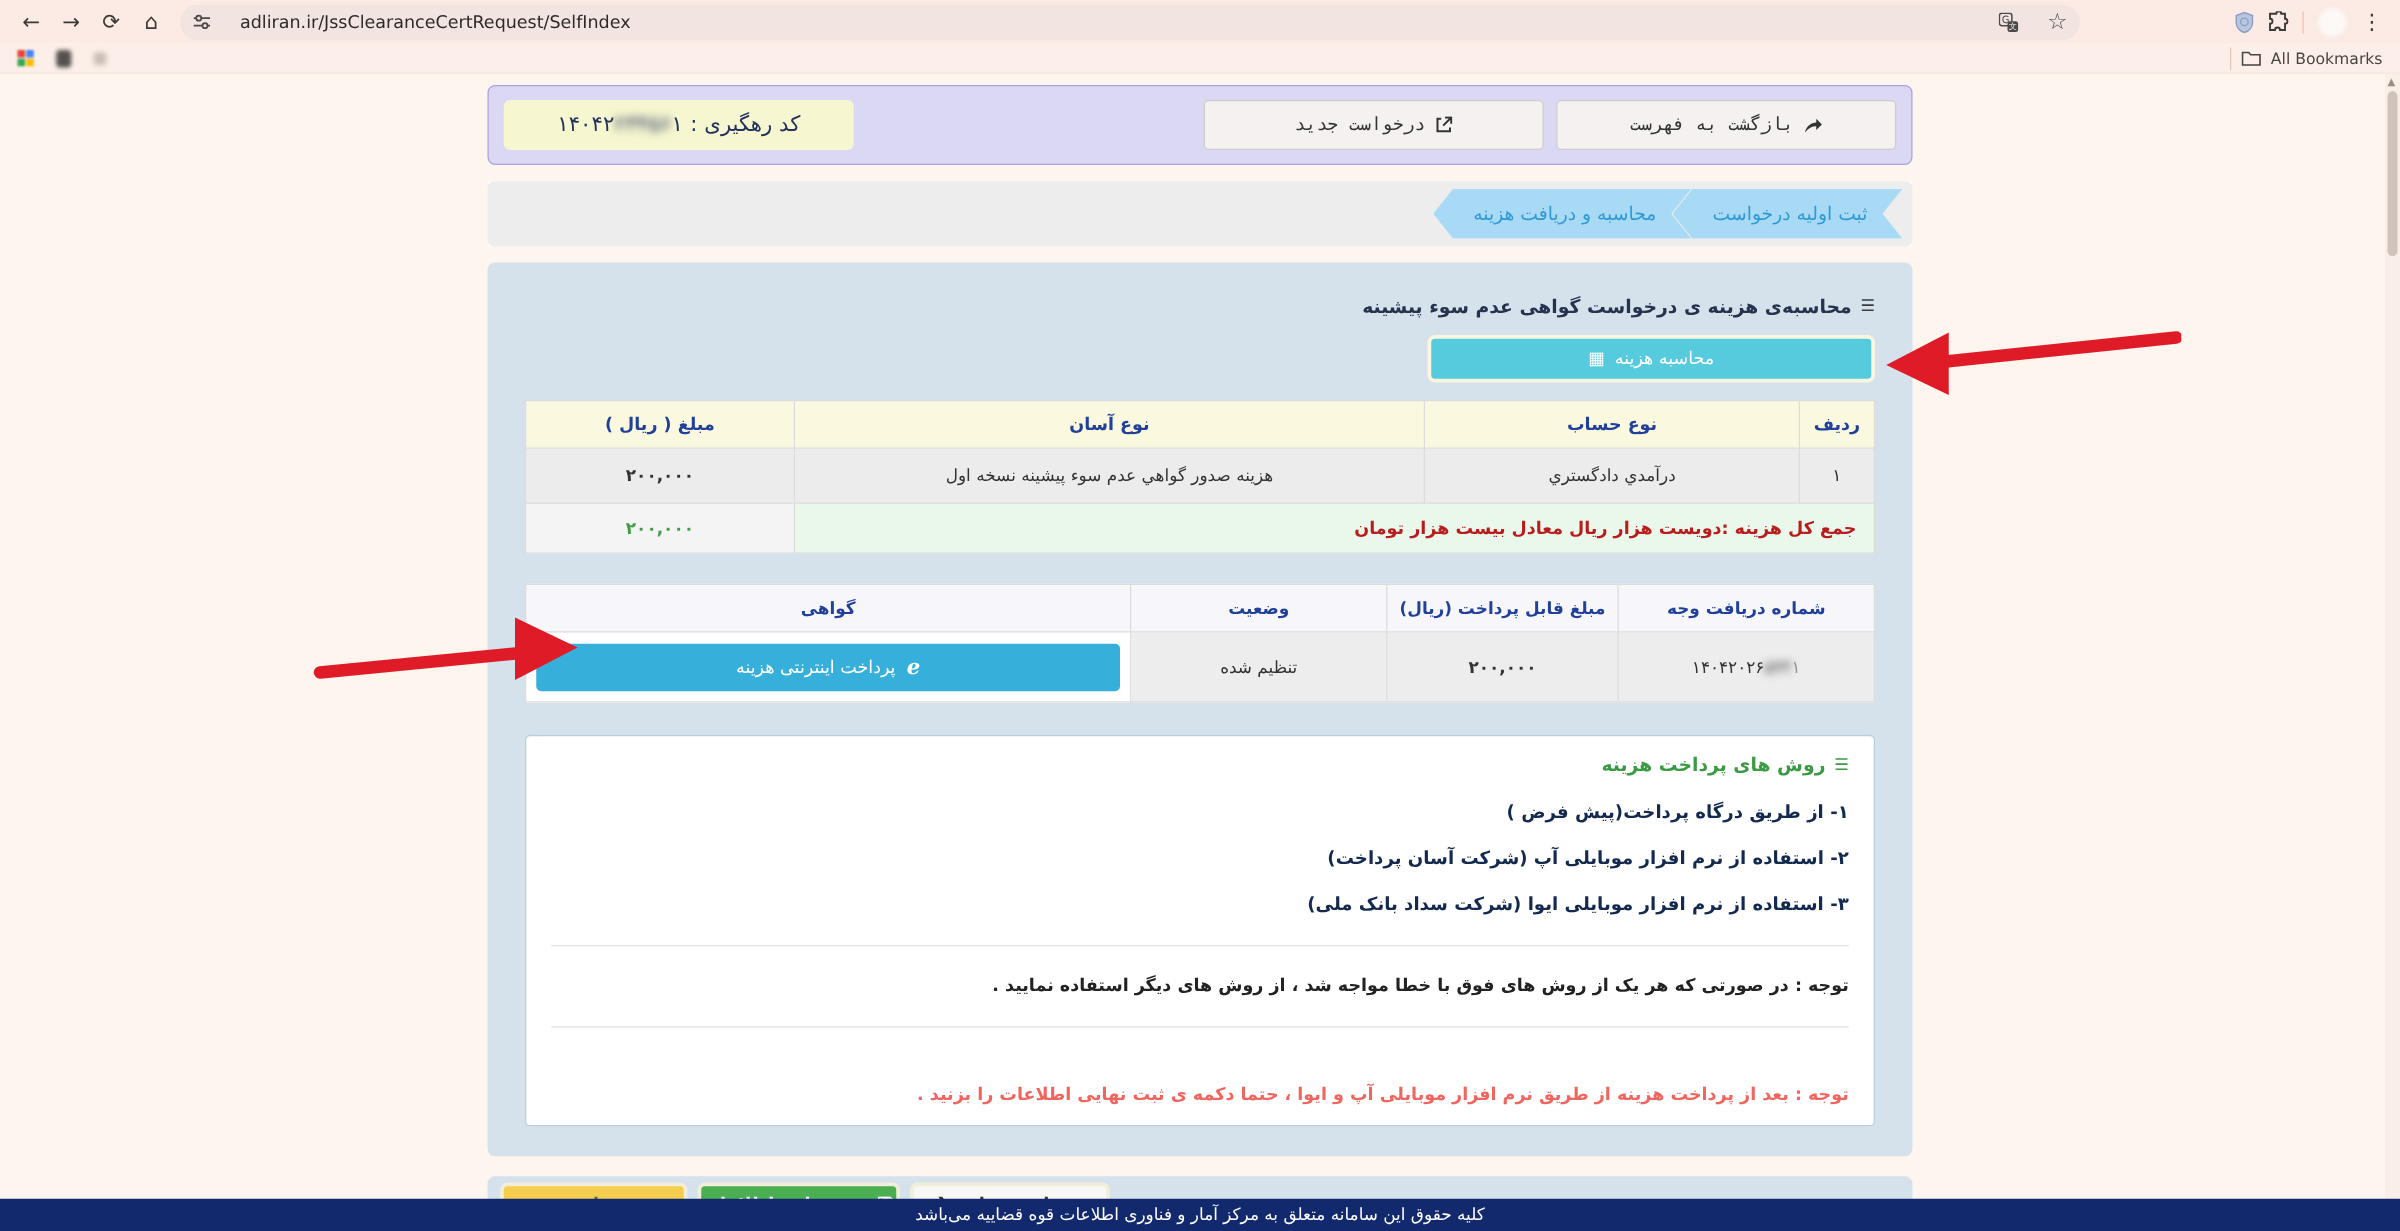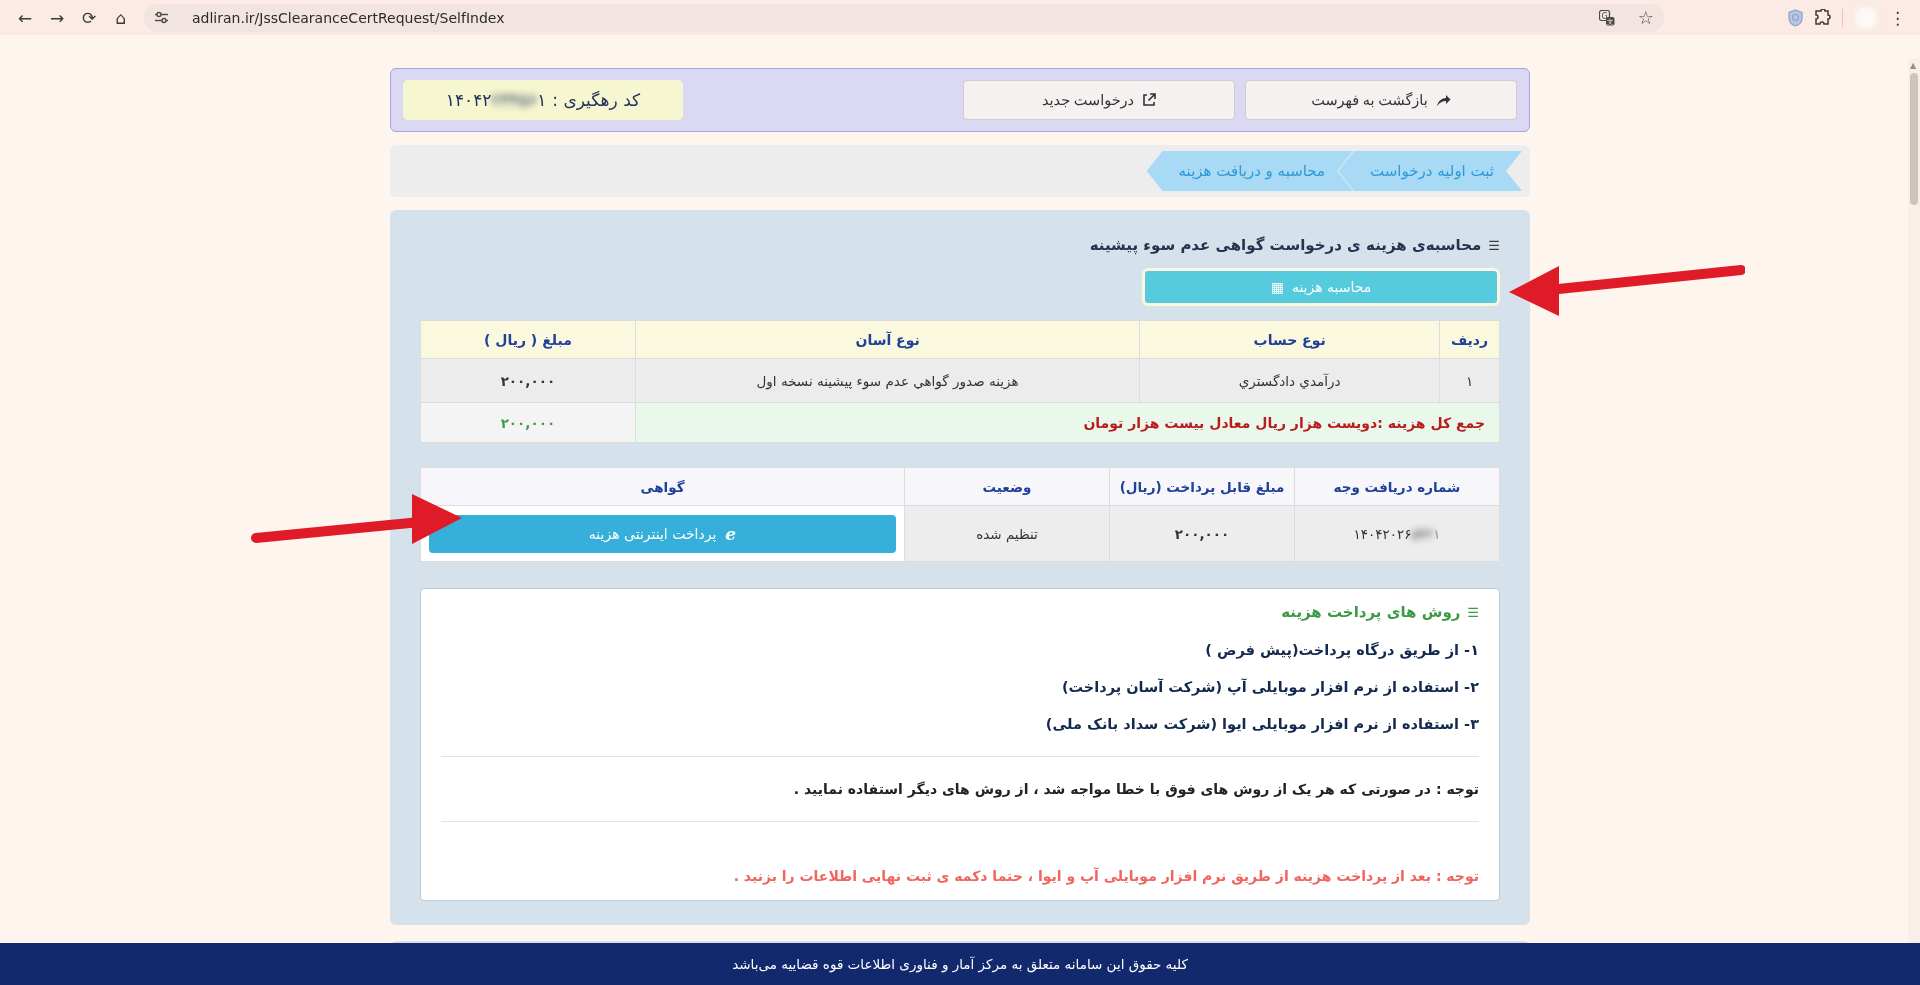--- a/index.html
+++ b/index.html
@@ -38,21 +38,21 @@
   .wrap { position:absolute; left:390px; top:59px; width:1140px; direction:rtl; }
   .card { border-radius:6px; }
   .card-purple { margin-top:9px; background:#dbd8f3; border:1px solid #a9a2dd; padding:11px 12px;
                  display:flex; align-items:center; gap:10px; height:64px; }
   .track-badge { margin-right:auto; background:#f6f6d0; border-radius:5px; height:40px; min-width:280px;
                  display:flex; align-items:center; justify-content:center; padding:0 18px;
                  font-size:17px; color:#25335c; gap:6px; }
   .masked { filter:blur(3.5px); letter-spacing:1px; }
   .btn-ghost { background:#f4f1f0; border:1px solid #cfcccb; border-radius:4px; width:272px; height:40px;
                display:flex; align-items:center; justify-content:center; gap:8px; font-size:14.5px; color:#333;
-               cursor:pointer; font-family:Liberation Serif, serif; }
+               cursor:pointer; font-family:Liberation Mono, monospace; }
 
   .card-gray { margin-top:13px; background:#ededed; padding:6px 8px; height:52px; display:flex; align-items:center; }
   .chevrons { display:flex; align-items:center; }
   .chev { height:40px; background:#a8daf6; color:#2f99d6; font-size:15px; display:flex; align-items:center;
           padding:0 28px 0 32px; clip-path:polygon(100% 0, 16px 0, 0 50%, 16px 100%, 100% 100%, calc(100% - 16px) 50%);
           cursor:pointer; white-space:nowrap; }
   .chev + .chev { margin-right:-15px; }
 
   .card-blue { margin-top:13px; background:#d6e2eb; padding:26px 30px 24px; }
   .sec-title { display:flex; align-items:center; gap:7px; font-size:15px; color:#26324e; font-weight:bold; }
@@ -88,21 +88,21 @@
   .m-warn { color:#f0655e; font-size:14px; font-weight:bold; margin-top:46px; }
 
   .card-strip { margin-top:16px; background:#d6e2eb; height:46px; padding:5px 10px;
                 display:flex; align-items:center; justify-content:flex-end; gap:8px; }
   .btn-b { height:36px; border-radius:6px; border:3px solid #f1eed9; font-size:14px; font-weight:bold;
            display:flex; align-items:center; justify-content:center; gap:8px; cursor:pointer; font-family:inherit; }
   .btn-prev { width:160px; background:#f7f7f3; color:#333; }
   .btn-final { width:162px; background:#4cae52; color:#fff; }
   .btn-print { width:150px; background:#f6ce4f; color:#6e6148; }
 
-  .footer { position:absolute; left:0; bottom:0; width:1920px; height:42px; background:#12296d; color:#fff;
+  .footer { position:absolute; left:0; bottom:0; width:1920px; height:26px; background:#12296d; color:#fff;
             font-size:13.5px; display:flex; align-items:center; justify-content:center; }
 
   .arrow { position:absolute; pointer-events:none; }
   svg { display:block; }
 </style>
 </head>
 <body>
 
 <div class="screen">
 
@@ -144,20 +144,39 @@
         <svg width="18" height="18" viewBox="0 0 18 18">
             <path d="M7 2 a2 2 0 0 1 4 0 h3 v4 a2 2 0 0 1 0 4 v5 h-4 a2 2 0 0 0 -4 0 h-4 v-5 a2 2 0 0 0 0 -4 v-4 z" fill="none" stroke="#3c3a38" stroke-width="1.5"></path>
           </svg>
       </span>
       <span class="vsep"></span>
       <span class="avatar"></span>
       <span class="tri-dots">⋮</span>
     </div>
   </div>
 
+  <div class="bookmarks">
+    <span class="fav1">
+      <span style="background:#ea4335"></span>
+        <span style="background:#4285f4"></span>
+      <span style="background:#34a853"></span>
+        <span style="background:#fbbc05"></span>
+    </span>
+    <span class="fav2"></span>
+    <span class="fav3"></span>
+    <div class="bm-right">
+      <span class="vsep"></span>
+      <span>
+        <svg width="16" height="13" viewBox="0 0 16 13">
+            <path d="M1 2 h5 l1.5 1.8 H15 V12 H1 Z" fill="none" stroke="#474441" stroke-width="1.3"></path>
+          </svg>
+      </span>
+      <span class="bm-label">All Bookmarks</span>
+    </div>
+  </div>
 
   <div class="scrollbar">
     <span class="sb-up">▲</span>
     <div class="sb-thumb"></div>
   </div>
 
   <div class="wrap">
 
     <div class="card card-purple">
       <button class="btn-ghost">

